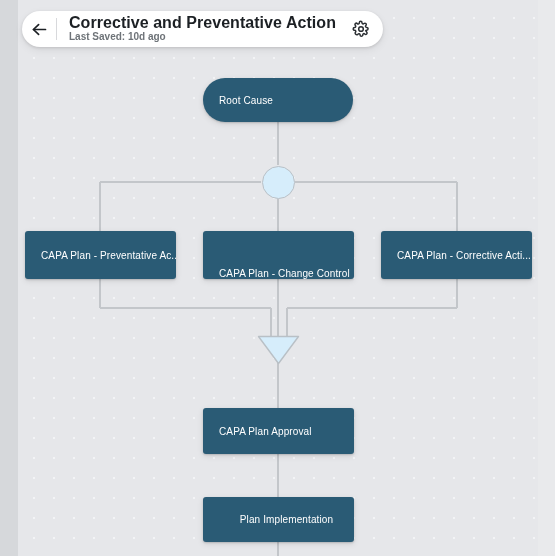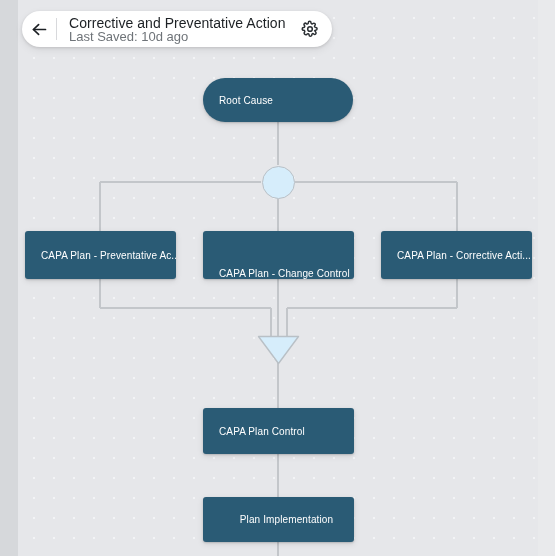--- a/index.html
+++ b/index.html
@@ -57,33 +57,34 @@
     width: 1px; height: 22px;
     background: #d8d9dc;
     margin: 0 2px 0 0;
   }
   #hdrText {
     padding: 0 10px 0 10px;
     display: flex; flex-direction: column; justify-content: center;
     min-width: 0;
   }
   #hdrTitle {
-    font-size: 14px;
-    font-weight: normal;
+    font-size: 16px;
+    font-weight: bold;
     color: #1c2024;
     letter-spacing: 0.05px;
     white-space: nowrap;
     line-height: 14px;
   }
   #hdrSub {
-    font-size: 13px;
+    font-size: 10px;
     color: #6e7378;
     white-space: nowrap;
     line-height: 11px;
     margin-top: 1px;
+    font-weight: bold;
   }
   #gearBtn {
     width: 30px; height: 34px;
     display: flex; align-items: center; justify-content: center;
     cursor: pointer;
     margin-right: 2px;
   }
 
   
   #edges { position: absolute; left: 0; top: 0; }
@@ -170,21 +171,21 @@
 
     <div class="node rect" style="left:185px; top:231px; width:151px; height:48px;align-items:flex-end;">
       <span class="label">CAPA Plan - Change Control</span>
     </div>
 
     <div class="node rect" style="left:363px; top:231px; width:151px; height:48px;">
       <span class="label">CAPA Plan - Corrective Acti...</span>
     </div>
 
     <div class="node rect" style="left:185px; top:408px; width:151px; height:46px;">
-      <span class="label">CAPA Plan Control</span>
+      <span class="label">CAPA Plan Approval</span>
     </div>
 
     <div class="node rect" style="left:185px; top:497px; width:151px; height:45px;justify-content:center;">
       <span class="label">Plan Implementation</span>
     </div>
 
     <div class="gw-circle" style="left:244px; top:166px;"></div>
 
     <svg class="gw-tri" style="left:238px; top:333px;" width="45" height="33">
       <polygon points="2.5,3.5 42.5,3.5 22.5,30.5" fill="#d6edfb" stroke="#b9c0c6" stroke-width="1.4" stroke-linejoin="round"></polygon>

